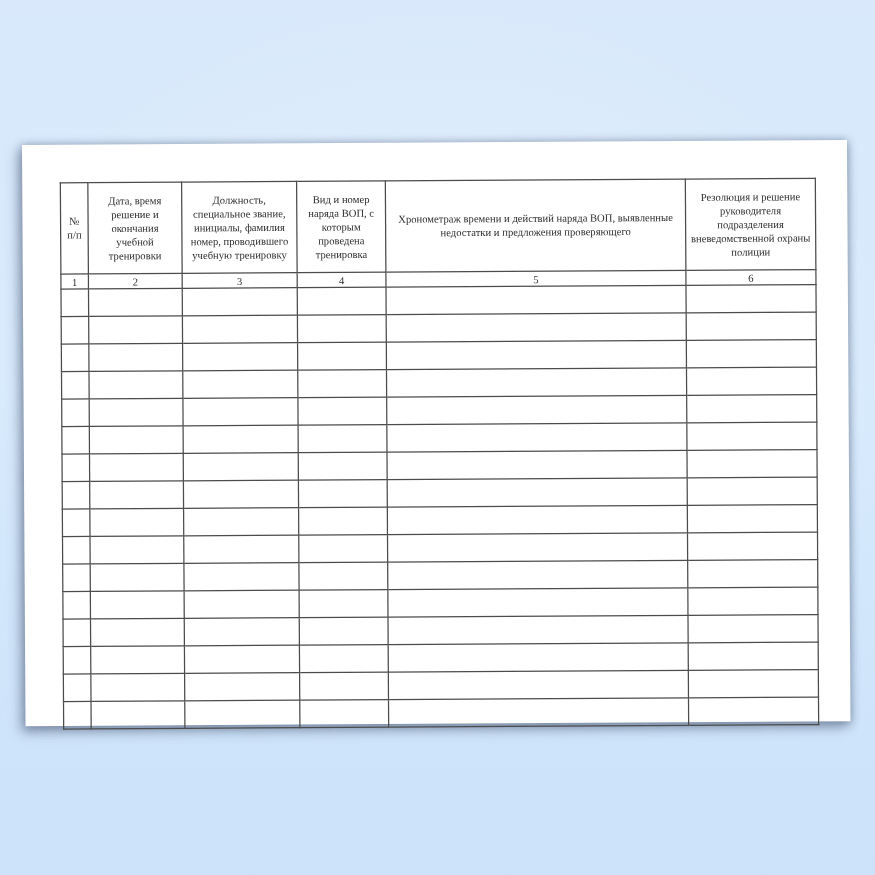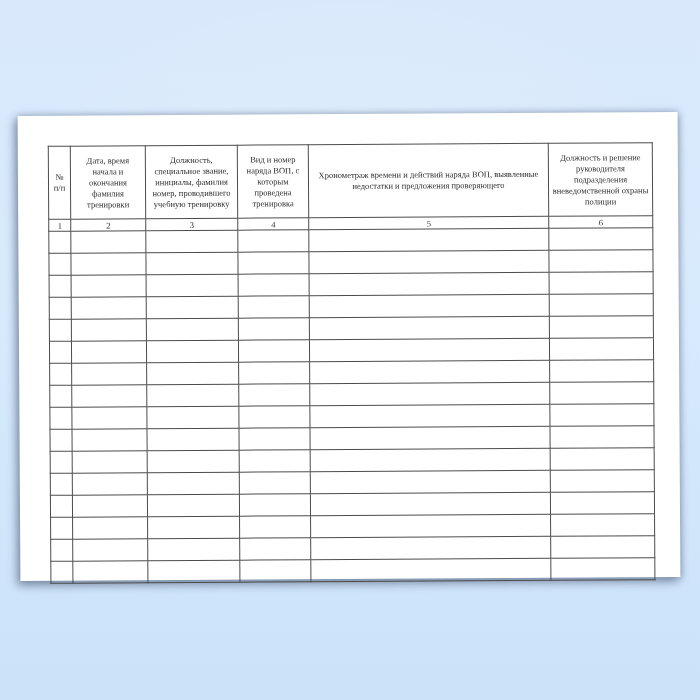--- a/index.html
+++ b/index.html
@@ -62,25 +62,25 @@
         <col style="width:22px">
         <col style="width:75px">
         <col style="width:92px">
         <col style="width:71px">
         <col style="width:240px">
         <col style="width:104px">
       </colgroup>
       <thead>
         <tr class="header-row">
           <th>№ п/п</th>
-          <th>Дата, время начала и окончания фамилия тренировки</th>
+          <th>Дата, время решение и окончания учебной тренировки</th>
           <th>Должность, специальное звание, инициалы, фамилия номер, проводившего учебную тренировку</th>
           <th>Вид и номер наряда ВОП, с которым проведена тренировка</th>
           <th>Хронометраж времени и действий наряда ВОП, выявленные недостатки и предложения проверяющего</th>
-          <th>Должность и решение руководителя подразделения вневедомственной охраны полиции</th>
+          <th>Резолюция и решение руководителя подразделения вневедомственной охраны полиции</th>
         </tr>
         <tr class="num-row">
           <td>1</td>
           <td>2</td>
           <td>3</td>
           <td>4</td>
           <td>5</td>
           <td>6</td>
         </tr>
       </thead>

